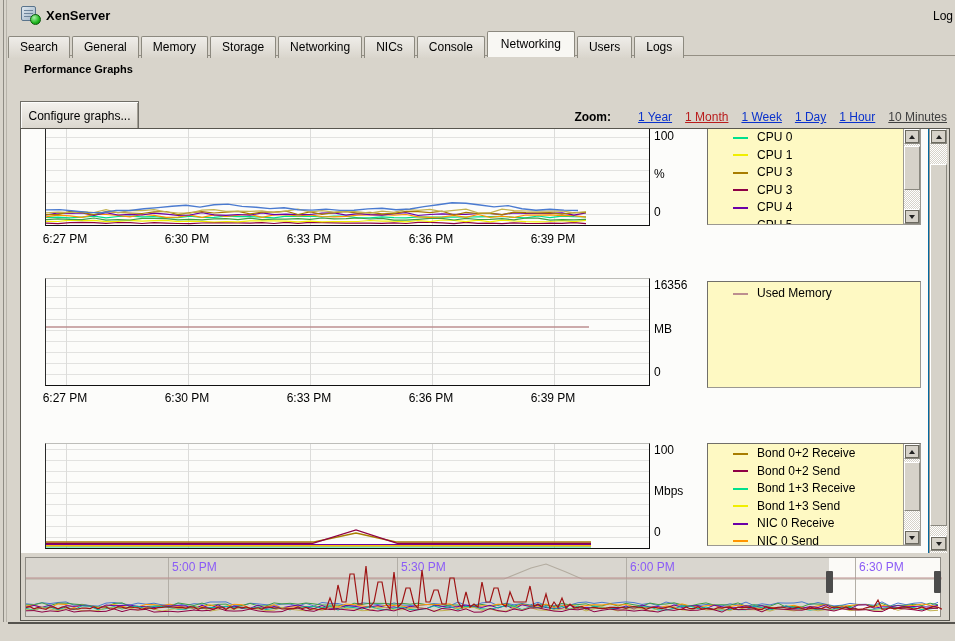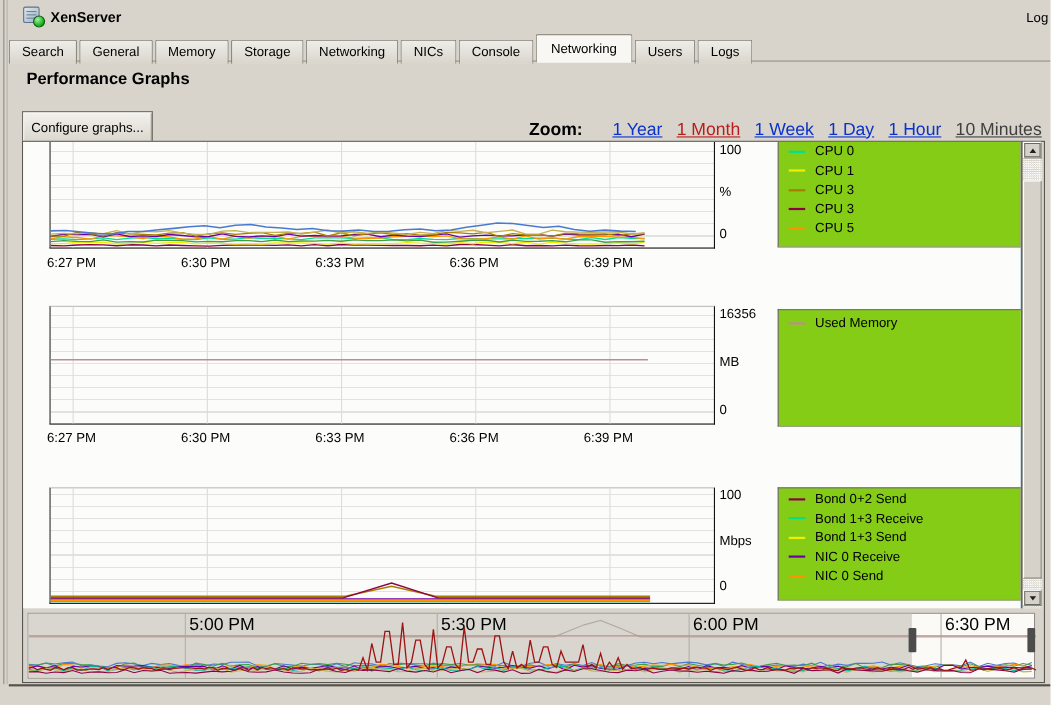--- a/index.html
+++ b/index.html
@@ -18,60 +18,60 @@
   .win-title { position:absolute; left:38px; top:8px; font-size:13px; font-weight:bold; }
   .top-right { position:absolute; right:2px; top:9px; font-size:12px; }
 
   
   .tabbar { position:absolute; left:8px; top:31px; right:0; height:25px; white-space:nowrap; z-index:4; }
   .tabline { position:absolute; left:8px; right:0; top:55px; border-top:1px solid #948f84; z-index:1; }
   .tab { position:relative; display:inline-block; top:3px; height:22px; line-height:20px; margin-right:2px; padding:0 11px; font-size:12px; background:linear-gradient(#efede9,#d9d5cc); border:1px solid #8c897f; border-bottom:none; border-radius:2px 2px 0 0; z-index:2; cursor:default; }
   .tab.active { top:0; height:26px; line-height:25px; padding:0 13px; background:#f8f7f3; z-index:6; }
 
   
-  .page-title { position:absolute; left:24px; top:63px; font-size:15px; font-weight:bold; }
+  .page-title { position:absolute; left:24px; top:63px; font-size:11px; font-weight:bold; }
   .cfg-btn { position:absolute; left:20px; top:101px; width:119px; height:30px; font-size:12px; font-family:"Liberation Sans",sans-serif;
     background:linear-gradient(#f4f2ee,#d9d5cc); border:1px solid #6f6d66; box-shadow:inset 1px 1px 0 #fdfdfc, inset -1px -1px 0 #a39f95; }
-  .zoomrow { position:absolute; top:110px; right:8px; font-size:16px; display:flex; }
+  .zoomrow { position:absolute; top:110px; right:8px; font-size:12px; display:flex; }
   .zoomrow .zl { font-weight:bold; margin-right:14px; }
   .zoomrow a { margin-left:13px; text-decoration:underline; cursor:pointer; }
 
   
   .panel { position:absolute; left:20px; top:128px; width:930px; height:493px; background:#d8d4cb; border:1px solid #58564f; }
   .viewport { position:absolute; left:0; top:0; width:908px; height:424px; background:#fcfcfa; overflow:hidden; border-right:1px solid #0369a1; }
 
   .plot { position:absolute; left:24px; width:605px; background:
       repeating-linear-gradient(to top, #fcfcfa 0 10px, #e2e2e0 10px 11px);
       border-left:1px solid #2a2a2a; border-right:1px solid #111; border-bottom:1px solid #111; }
   .plot .vline { position:absolute; top:0; bottom:0; width:1px; background:#dcdcda; }
   .plot svg { position:absolute; left:0; top:0; }
 
   .ycol { position:absolute; left:633px; width:50px; display:flex; flex-direction:column; justify-content:space-between; font-size:12px; }
   .ycol .mid { }
   .xlabels { position:absolute; left:0; width:680px; height:15px; font-size:12px; }
   .xlabels span { position:absolute; transform:translateX(-50%); white-space:nowrap; }
 
-  .legend { position:absolute; left:686px; width:238px; background:#84cc16; border:1px solid #716f69; border-right-color:#9b9891; border-bottom-color:#9b9891; overflow:hidden; font-size:12px; }
+  .legend { position:absolute; left:686px; width:214px; background:#fef9c3; border:1px solid #716f69; border-right-color:#9b9891; border-bottom-color:#9b9891; overflow:hidden; font-size:12px;padding-left:16px; }
   .lrow { height:17.5px; line-height:17px; padding-left:9px; white-space:nowrap; }
   .lrow .sw { display:inline-block; width:15px; height:2px; margin-right:9px; vertical-align:middle; }
 
   
   .sb { position:absolute; width:17px; background:repeating-conic-gradient(#fff 0 25%, #d6d2c9 0 50%) 0 0/2px 2px; border-left:1px solid #9d9a91; }
   .sb-btn { position:absolute; left:0; width:16px; height:15px; background:#d6d2c9; border:1px solid #8a887f; border-top-color:#fff; border-left-color:#fff; box-shadow:0 0 0 1px #6b695f inset; display:flex; align-items:center; justify-content:center; }
   .sb-thumb { position:absolute; left:0; width:16px; background:#d6d2c9; border:1px solid #8a887f; border-top-color:#fff; border-left-color:#fff; }
   .tri-up { width:0; height:0; border-left:3px solid transparent; border-right:3px solid transparent; border-bottom:4px solid #222; }
   .tri-dn { width:0; height:0; border-left:3px solid transparent; border-right:3px solid transparent; border-top:4px solid #222; }
   .mainsb { left:908px; top:0; height:424px; width:18px; }
   .mainsb .sb-btn, .mainsb .sb-thumb { width:17px; }
 
   
   .overview { position:absolute; left:4px; top:428px; width:916px; height:60px; background:#fbfaf7; border:1px solid #8f8c85; }
   .ov-unsel { position:absolute; left:0; top:0; width:803px; height:100%; background:#d9d6cf; }
   .ov-grid { position:absolute; top:0; bottom:0; width:1px; background:#b3afa7; }
-  .ov-lbl { position:absolute; top:2px; font-size:16px; color:#000000; }
+  .ov-lbl { position:absolute; top:2px; font-size:12px; color:#8b5cf6; }
   .overview svg { position:absolute; left:0; top:0; }
   .ov-handle { position:absolute; top:13px; width:7px; height:22px; background:#4c4c4c; border-radius:1px; }
 
   .bottom-line { position:absolute; left:8px; top:622px; right:0; border-top:2px solid #55534e; }
 </style>
 </head>
 <body>
 
 <div class="splitter"></div>
 
@@ -130,20 +130,21 @@
         <span style="left: 166px;">6:30 PM</span>
         <span style="left: 288px;">6:33 PM</span>
         <span style="left: 410px;">6:36 PM</span>
         <span style="left: 532px;">6:39 PM</span>
       </div>
       <div class="legend" style="top: -1px; height: 97px;">
         <div class="lrow"><span class="sw" style="background: rgb(0, 224, 141);"></span><span>CPU 0</span></div>
         <div class="lrow"><span class="sw" style="background: rgb(240, 238, 0);"></span><span>CPU 1</span></div>
         <div class="lrow"><span class="sw" style="background: rgb(168, 125, 0);"></span><span>CPU 3</span></div>
         <div class="lrow"><span class="sw" style="background: rgb(142, 0, 69);"></span><span>CPU 3</span></div>
+        <div class="lrow"><span class="sw" style="background: rgb(106, 0, 168);"></span><span>CPU 4</span></div>
         <div class="lrow"><span class="sw" style="background: rgb(255, 148, 0);"></span><span>CPU 5</span></div>
         <div class="sb" style="right: 0px; top: 0px; bottom: 0px;">
           <div class="sb-btn" style="top: 0px;">
             <div class="tri-up"></div>
           </div>
           <div class="sb-thumb" style="top: 17px; height: 44px;"></div>
           <div class="sb-btn" style="bottom: 0px;">
             <div class="tri-dn"></div>
           </div>
         </div>
@@ -187,20 +188,21 @@
           <polyline points="0.0,98.0 268.0,98.0 310.0,89.0 350.0,98.0 545.0,98.0" fill="none" stroke="#a87d00" stroke-width="1.3"></polyline>
           <polyline points="0.0,99.5 266.0,99.5 310.0,86.0 352.0,99.5 545.0,99.5" fill="none" stroke="#8e0045" stroke-width="1.3"></polyline>
         </svg>
       </div>
       <div class="ycol" style="top: 314px; height: 103px; padding-bottom: 7px;">
         <span>100</span>
         <span class="mid">Mbps</span>
         <span>0</span>
       </div>
       <div class="legend" style="top: 314px; height: 103px; padding-top: 1px;">
+        <div class="lrow"><span class="sw" style="background: rgb(168, 125, 0);"></span><span>Bond 0+2 Receive</span></div>
         <div class="lrow"><span class="sw" style="background: rgb(142, 0, 69);"></span><span>Bond 0+2 Send</span></div>
         <div class="lrow"><span class="sw" style="background: rgb(0, 224, 141);"></span><span>Bond 1+3 Receive</span></div>
         <div class="lrow"><span class="sw" style="background: rgb(240, 238, 0);"></span><span>Bond 1+3 Send</span></div>
         <div class="lrow"><span class="sw" style="background: rgb(106, 0, 168);"></span><span>NIC 0 Receive</span></div>
         <div class="lrow"><span class="sw" style="background: rgb(255, 148, 0);"></span><span>NIC 0 Send</span></div>
         <div class="sb" style="right: 0px; top: 0px; bottom: 0px;">
           <div class="sb-btn" style="top: 0px;">
             <div class="tri-up"></div>
           </div>
           <div class="sb-thumb" style="top: 18px; height: 49px;"></div>

